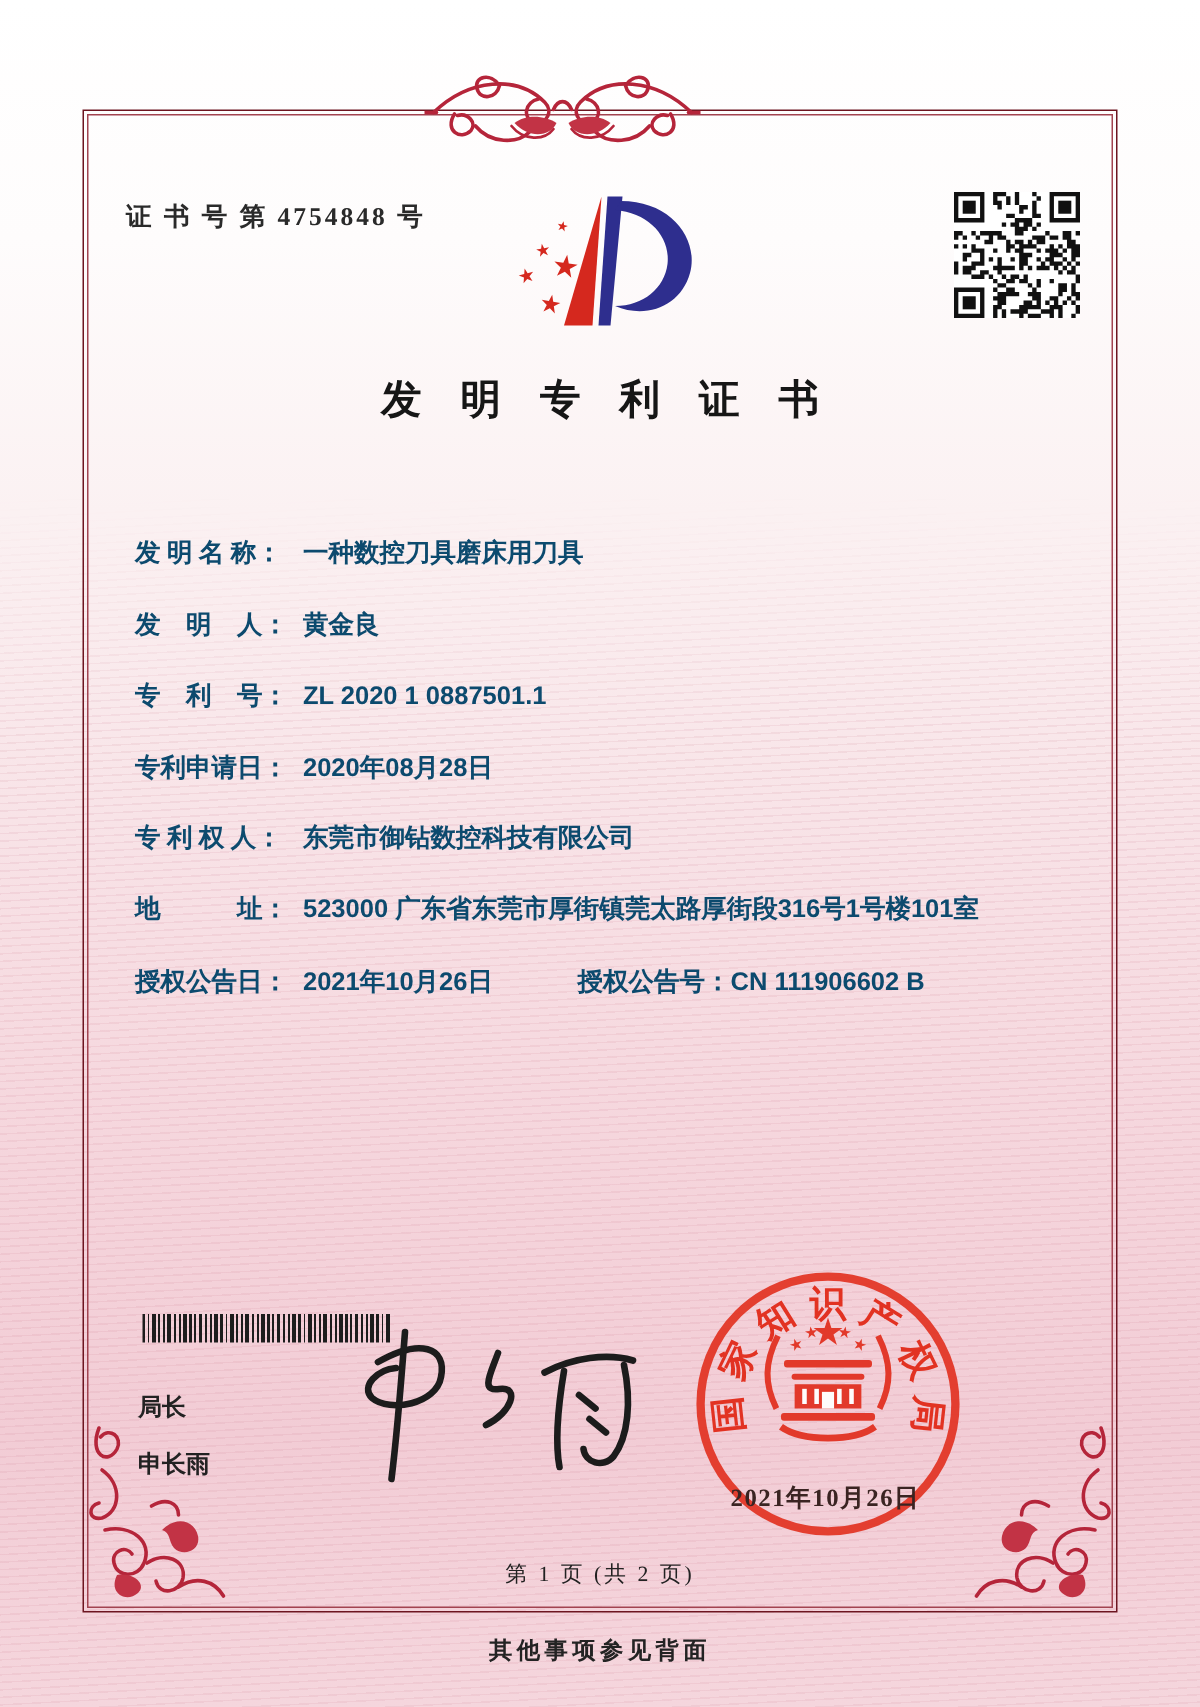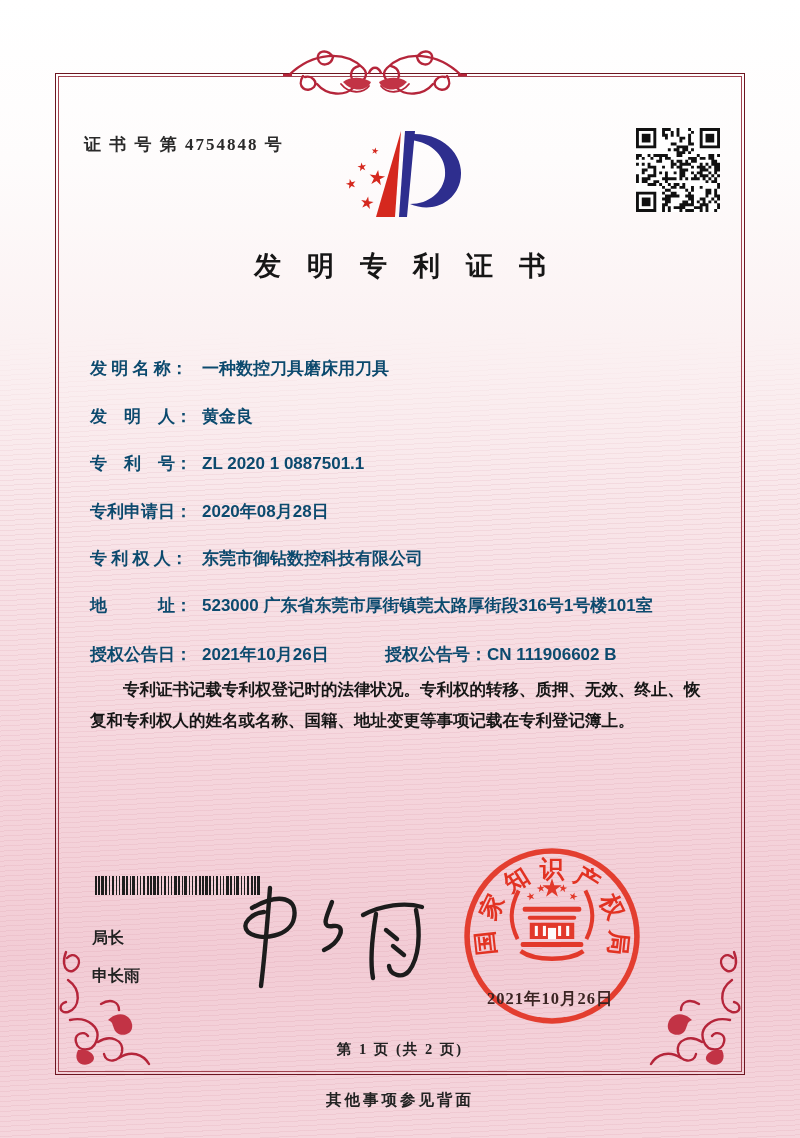--- a/index.html
+++ b/index.html
@@ -38,21 +38,21 @@
   .paras{left:90px;top:674px;width:624px;font-size:16.5px;line-height:31px;color:#161616;font-weight:600;}
   .paras p{margin:0;text-indent:2em;}
   .barcode{
     left:95px;top:876px;width:166px;height:19px;
     background:repeating-linear-gradient(90deg,#1d1d1d 0 1.6px,transparent 1.6px 3.4px,#1d1d1d 3.4px 4.6px,transparent 4.6px 6.2px,#1d1d1d 6.2px 8.8px,transparent 8.8px 10.4px);
   }
   .officials{left:92px;top:928px;font-size:16px;font-weight:700;color:#222;}
   .officials div{margin-bottom:17px;}
   .seal{left:462px;top:846px;width:180px;height:180px;}
   .seal-date{left:487px;top:988px;width:160px;font-size:16.5px;font-weight:700;color:#3a2422;letter-spacing:1px;}
-  .page-indicator{left:0;right:0;top:1040px;text-align:center;font-size:14.5px;font-weight:700;color:#222;letter-spacing:2px;}
+  .page-indicator{left:0;right:0;top:1040px;text-align:center;font-size:14.5px;font-weight:400;color:#222;letter-spacing:2px;}
   .back-note{left:0;right:0;top:1090px;text-align:center;font-size:15.5px;font-weight:700;color:#232323;letter-spacing:3px;}
   svg{display:block;}
 </style>
 </head>
 <body>
 
 <div class="texture"></div>
 
 <div class="frame"></div>
 
@@ -154,21 +154,20 @@
   </div>
   <div class="field-row" style="top:641px">
     <span class="field-label">授权公告日：</span><span class="field-value">2021年10月26日</span>
     <span class="pair2">
       <span class="field-label" style="min-width:0">授权公告号：</span><span class="field-value">CN 111906602 B</span>
     </span>
   </div>
 </div>
 
 <div class="abs paras">
-  <p>专利证书记载专利权登记时的法律状况。专利权的转移、质押、无效、终止、恢复和专利权人的姓名或名称、国籍、地址变更等事项记载在专利登记簿上。</p>
 </div>
 
 <div class="abs barcode"></div>
 
 <div class="abs officials">
   <div>局长</div>
   <div>申长雨</div>
 </div>
 
 <svg class="abs" style="left:200px;top:882px" width="240" height="112" viewBox="0 0 240 112">

